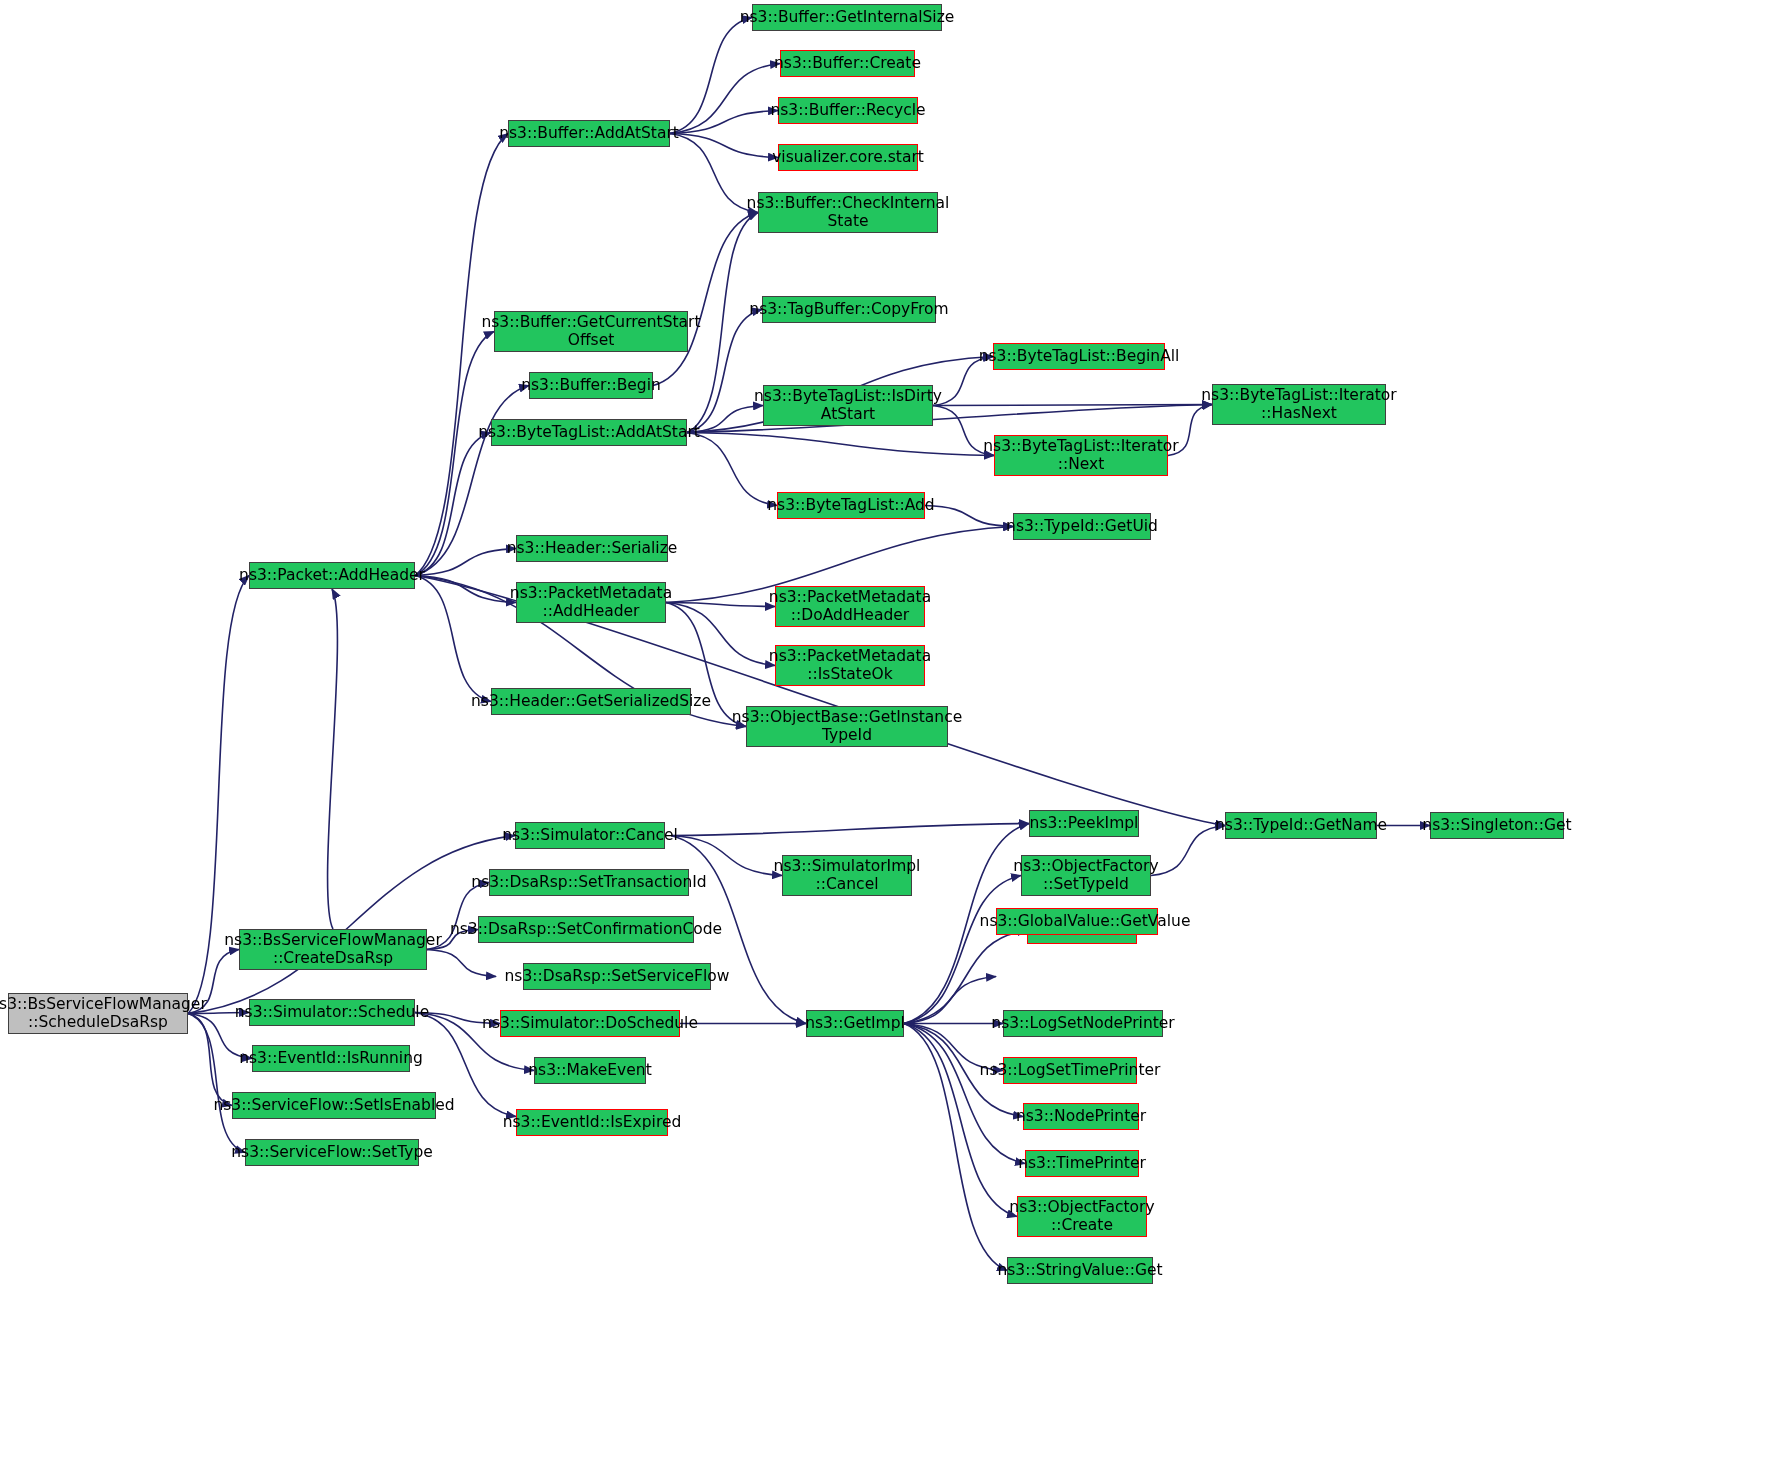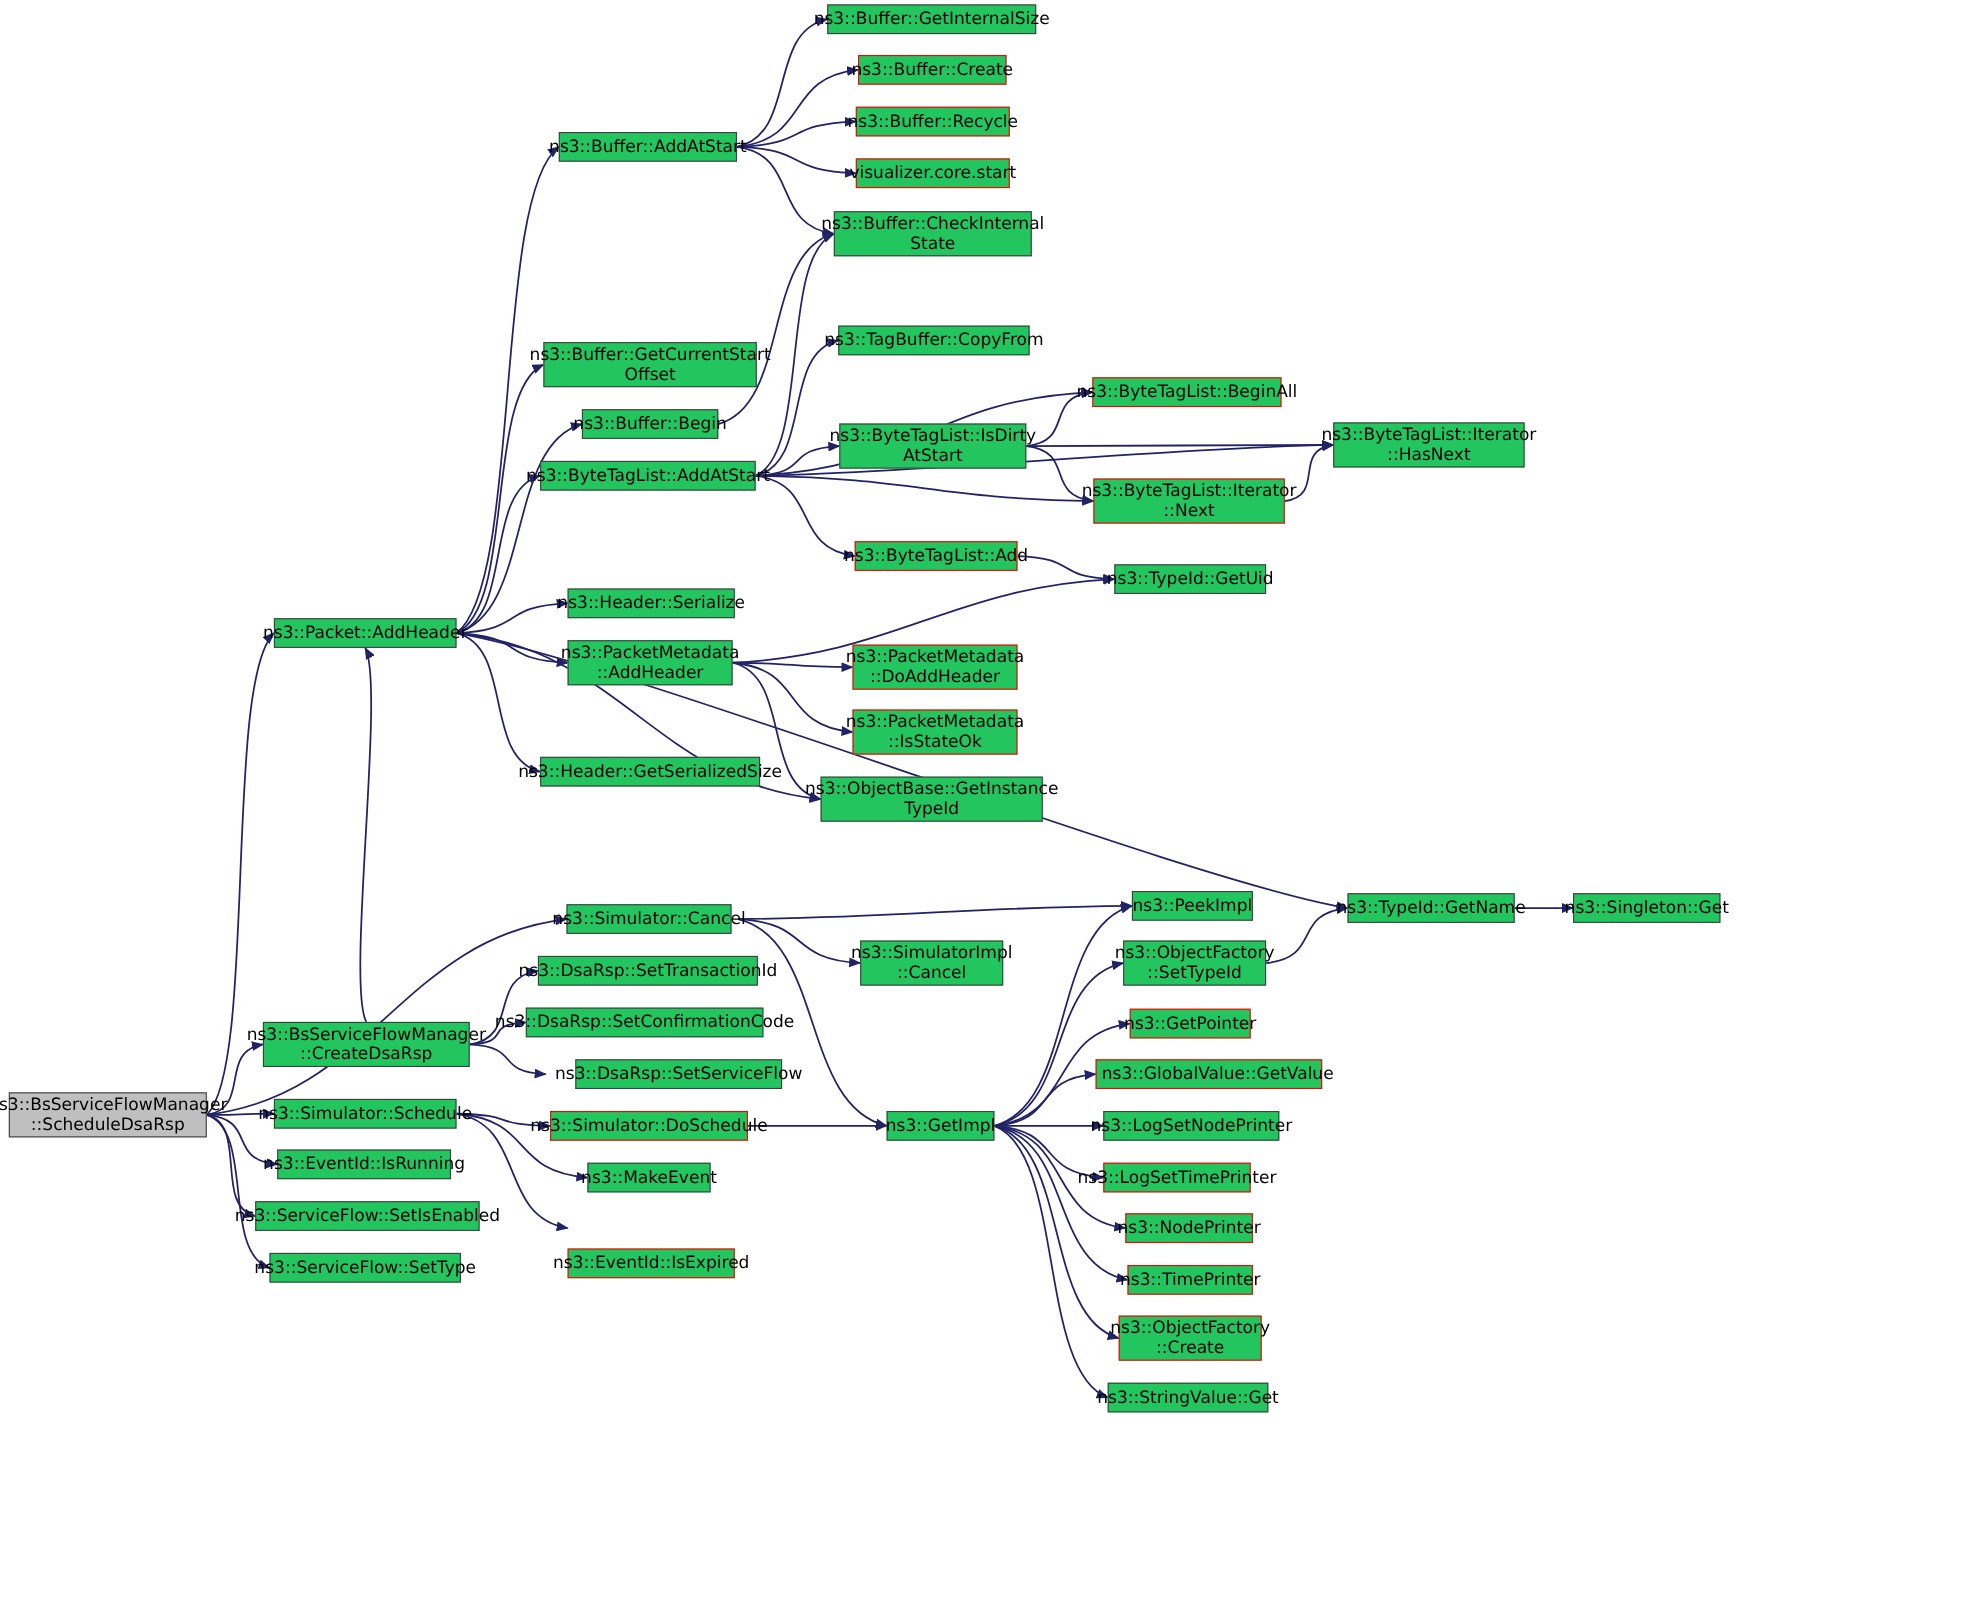--- a/index.html
+++ b/index.html
@@ -137,40 +137,40 @@
 ::IsStateOk</div>
       <div class="node dark" style="left: 491px; top: 688px; width: 200px; height: 27px;">ns3::Header::GetSerializedSize</div>
       <div class="node dark" style="left: 746px; top: 706px; width: 202px; height: 41px;">ns3::ObjectBase::GetInstance
 TypeId</div>
       <div class="node dark" style="left: 1225px; top: 812px; width: 152px; height: 27px;">ns3::TypeId::GetName</div>
       <div class="node dark" style="left: 1430px; top: 812px; width: 134px; height: 27px;">ns3::Singleton::Get</div>
       <div class="node dark" style="left: 1029px; top: 810px; width: 110px; height: 27px;">ns3::PeekImpl</div>
       <div class="node dark" style="left: 1021px; top: 855px; width: 130px; height: 41px;">ns3::ObjectFactory
 ::SetTypeId</div>
       <div class="node red" style="left: 1027px; top: 917px; width: 110px; height: 27px;">ns3::GetPointer</div>
-      <div class="node red" style="left: 996px; top: 963px; width: 206px; height: 27px; padding-left: 20px;">ns3::GlobalValue::GetValue</div>
+      <div class="node red" style="left: 996px; top: 908px; width: 162px; height: 27px; padding-left: 20px;">ns3::GlobalValue::GetValue</div>
       <div class="node dark" style="left: 1003px; top: 1010px; width: 160px; height: 27px;">ns3::LogSetNodePrinter</div>
       <div class="node red" style="left: 1003px; top: 1057px; width: 134px; height: 27px;">ns3::LogSetTimePrinter</div>
       <div class="node red" style="left: 1023px; top: 1103px; width: 116px; height: 27px;">ns3::NodePrinter</div>
       <div class="node red" style="left: 1025px; top: 1150px; width: 114px; height: 27px;">ns3::TimePrinter</div>
       <div class="node red" style="left: 1017px; top: 1196px; width: 130px; height: 41px;">ns3::ObjectFactory
 ::Create</div>
       <div class="node dark" style="left: 1007px; top: 1257px; width: 146px; height: 27px;">ns3::StringValue::Get</div>
       <div class="node dark" style="left: 806px; top: 1010px; width: 98px; height: 27px;">ns3::GetImpl</div>
       <div class="node dark" style="left: 515px; top: 822px; width: 150px; height: 27px;">ns3::Simulator::Cancel</div>
       <div class="node dark" style="left: 782px; top: 855px; width: 130px; height: 41px;">ns3::SimulatorImpl
 ::Cancel</div>
       <div class="node dark" style="left: 489px; top: 869px; width: 200px; height: 27px;">ns3::DsaRsp::SetTransactionId</div>
       <div class="node dark" style="left: 478px; top: 916px; width: 216px; height: 27px;">ns3::DsaRsp::SetConfirmationCode</div>
       <div class="node dark" style="left: 496px; top: 963px; width: 188px; height: 27px; margin-left: 27px;">ns3::DsaRsp::SetServiceFlow</div>
       <div class="node dark" style="left: 239px; top: 929px; width: 188px; height: 41px;">ns3::BsServiceFlowManager
 ::CreateDsaRsp</div>
       <div class="node dark" style="left: 249px; top: 999px; width: 166px; height: 27px;">ns3::Simulator::Schedule</div>
       <div class="node red" style="left: 500px; top: 1010px; width: 180px; height: 27px;">ns3::Simulator::DoSchedule</div>
       <div class="node dark" style="left: 534px; top: 1057px; width: 112px; height: 27px;">ns3::MakeEvent</div>
-      <div class="node red" style="left: 516px; top: 1135px; width: 152px; height: 27px;">ns3::EventId::IsExpired</div>
+      <div class="node red" style="left: 516px; top: 1109px; width: 152px; height: 27px;">ns3::EventId::IsExpired</div>
       <div class="node dark" style="left: 252px; top: 1045px; width: 158px; height: 27px;">ns3::EventId::IsRunning</div>
       <div class="node dark" style="left: 232px; top: 1092px; width: 204px; height: 27px;">ns3::ServiceFlow::SetIsEnabled</div>
       <div class="node dark" style="left: 245px; top: 1139px; width: 174px; height: 27px;">ns3::ServiceFlow::SetType</div>
       <div class="node gray" style="left: 8px; top: 993px; width: 180px; height: 41px;">ns3::BsServiceFlowManager
 ::ScheduleDsaRsp</div>
     </div>
 </div>
 
 </body></html>

